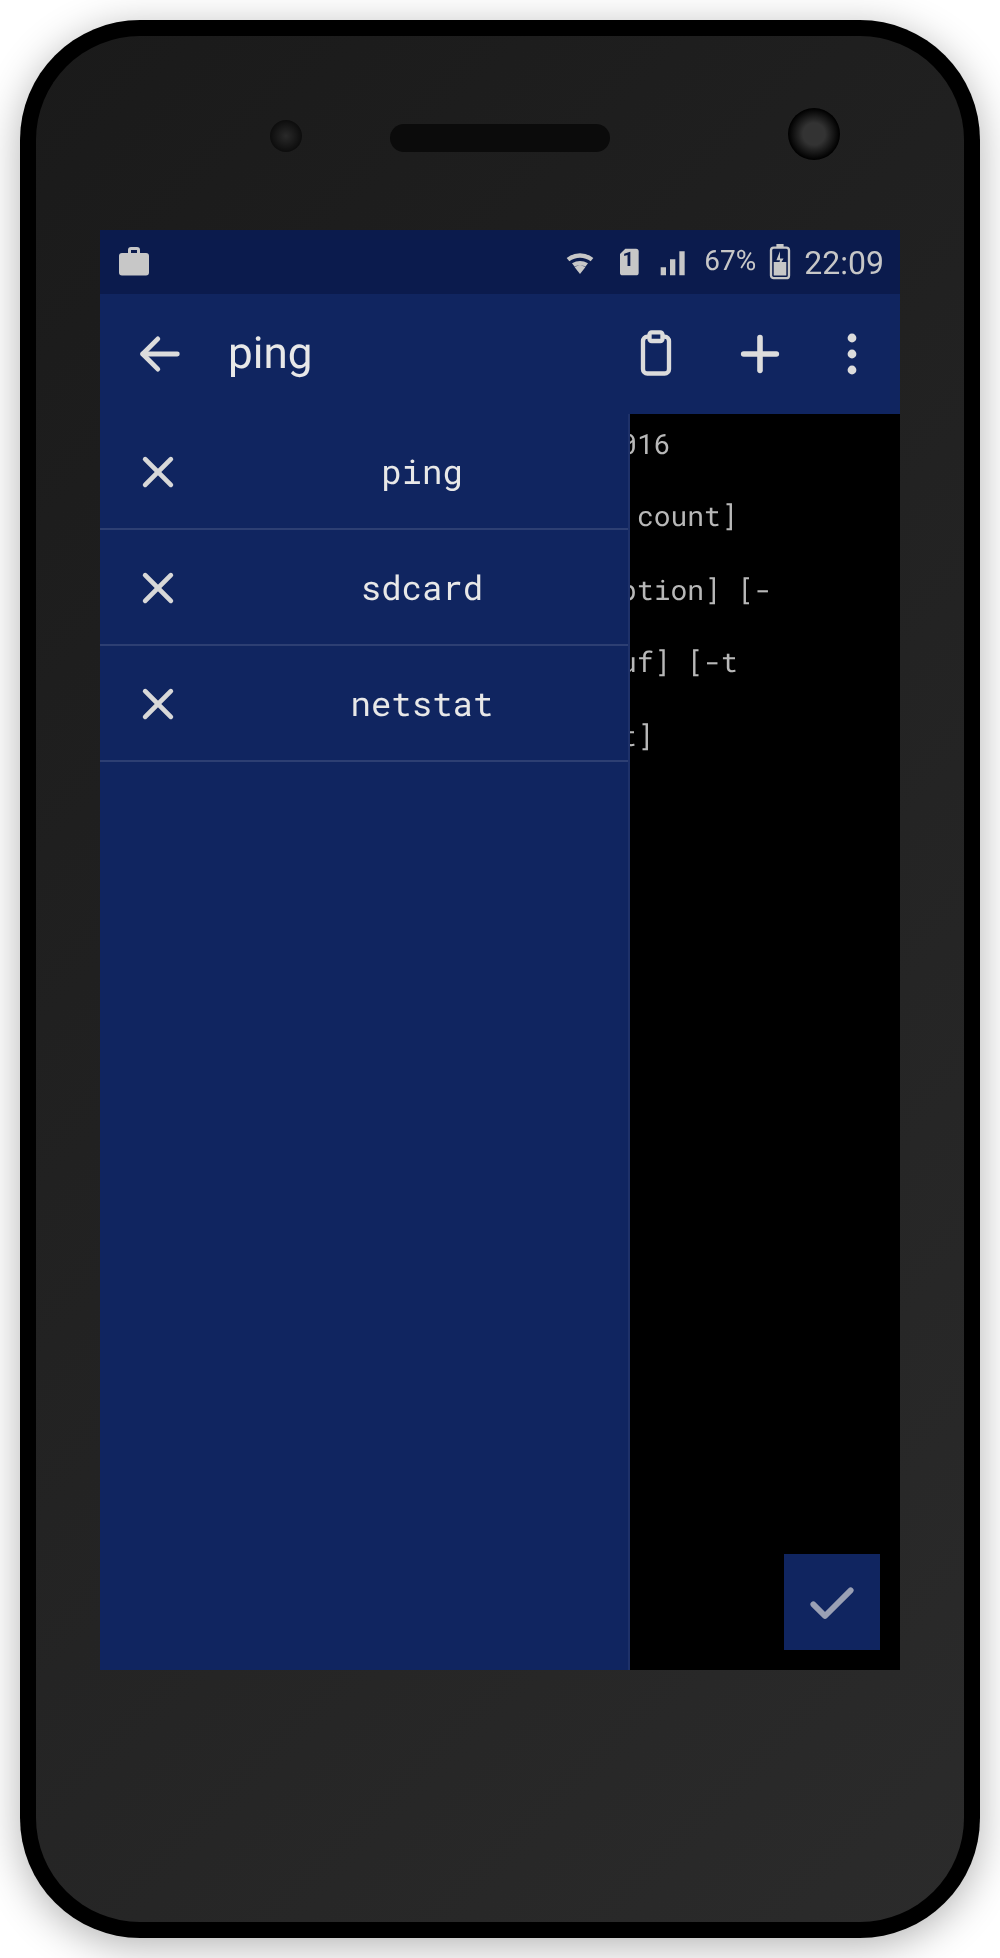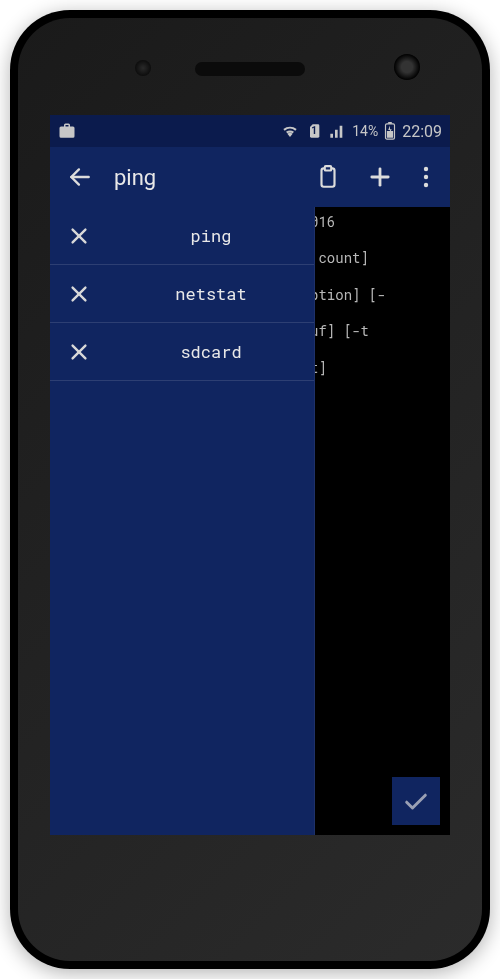--- a/index.html
+++ b/index.html
@@ -178,21 +178,21 @@
         <svg width="16" height="18" viewBox="0 0 24 24" fill="#c7c7c7">
             <path d="M18 2H10L6 6v14a2 2 0 0 0 2 2h10a2 2 0 0 0 2-2V4a2 2 0 0 0-2-2z"></path>
           </svg>
         <span style="position:absolute;top:3px;left:0;width:16px;text-align:center;font-size:10px;font-weight:bold;color:#0b1b4d;">1</span>
       </span>
       <span class="status-icon">
         <svg width="18" height="16" viewBox="0 0 24 24" fill="#c7c7c7">
             <path d="M2 22h4v-6H2zM9 22h4V10H9zM16 22h4V4h-4z"></path>
           </svg>
       </span>
-      <span style="font-size:14px;">14%</span>
+      <span style="font-size:14px;">67%</span>
       <span class="status-icon">
         <svg width="12" height="18" viewBox="0 0 12 20" fill="none">
             <rect x="1" y="2" width="10" height="17" rx="1.5" stroke="#c7c7c7" stroke-width="1.3"></rect>
             <rect x="4" y="0" width="4" height="2" fill="#c7c7c7"></rect>
             <rect x="2.5" y="10" width="7" height="7.5" fill="#c7c7c7"></rect>
             <path d="M6 4l-2 5h2l-1 4 3-5H6z" fill="#c7c7c7"></path>
           </svg>
       </span>
       <span style="font-size:16px;">22:09</span>
     </div>
@@ -248,30 +248,30 @@
             </div>
             <div class="drawer-label">ping</div>
           </div>
           <div class="drawer-row">
             <div class="drawer-close">
               <svg width="22" height="22" viewBox="0 0 24 24" fill="none" stroke="#d8d8d8" stroke-width="2.6" stroke-linecap="round">
                 <line x1="5" y1="5" x2="19" y2="19"></line>
                 <line x1="19" y1="5" x2="5" y2="19"></line>
               </svg>
             </div>
-            <div class="drawer-label">netstat</div>
+            <div class="drawer-label">sdcard</div>
           </div>
           <div class="drawer-row">
             <div class="drawer-close">
               <svg width="22" height="22" viewBox="0 0 24 24" fill="none" stroke="#d8d8d8" stroke-width="2.6" stroke-linecap="round">
                 <line x1="5" y1="5" x2="19" y2="19"></line>
                 <line x1="19" y1="5" x2="5" y2="19"></line>
               </svg>
             </div>
-            <div class="drawer-label">sdcard</div>
+            <div class="drawer-label">netstat</div>
           </div>
         </div>
 
       <div class="fab-check">
         <svg width="28" height="28" viewBox="0 0 24 24" fill="none" stroke="#9aa0b4" stroke-width="2.5" stroke-linecap="round" stroke-linejoin="round">
             <polyline points="4 13 9 18 20 7"></polyline>
           </svg>
       </div>
     </div>
 

